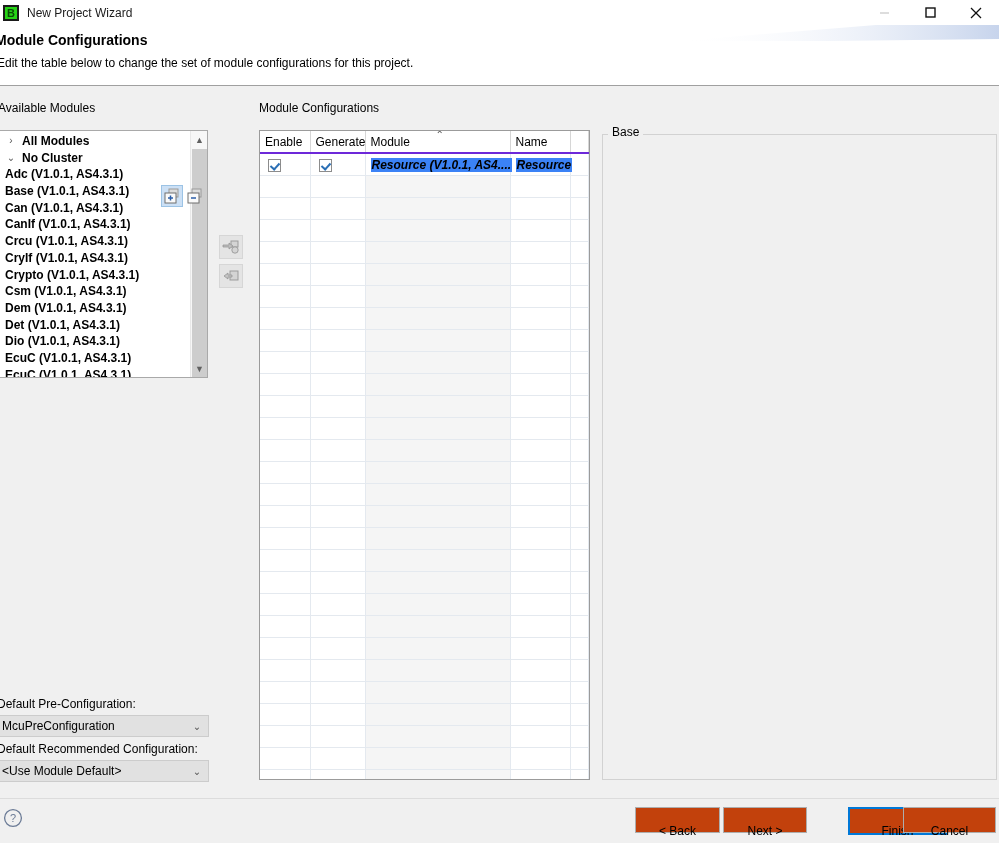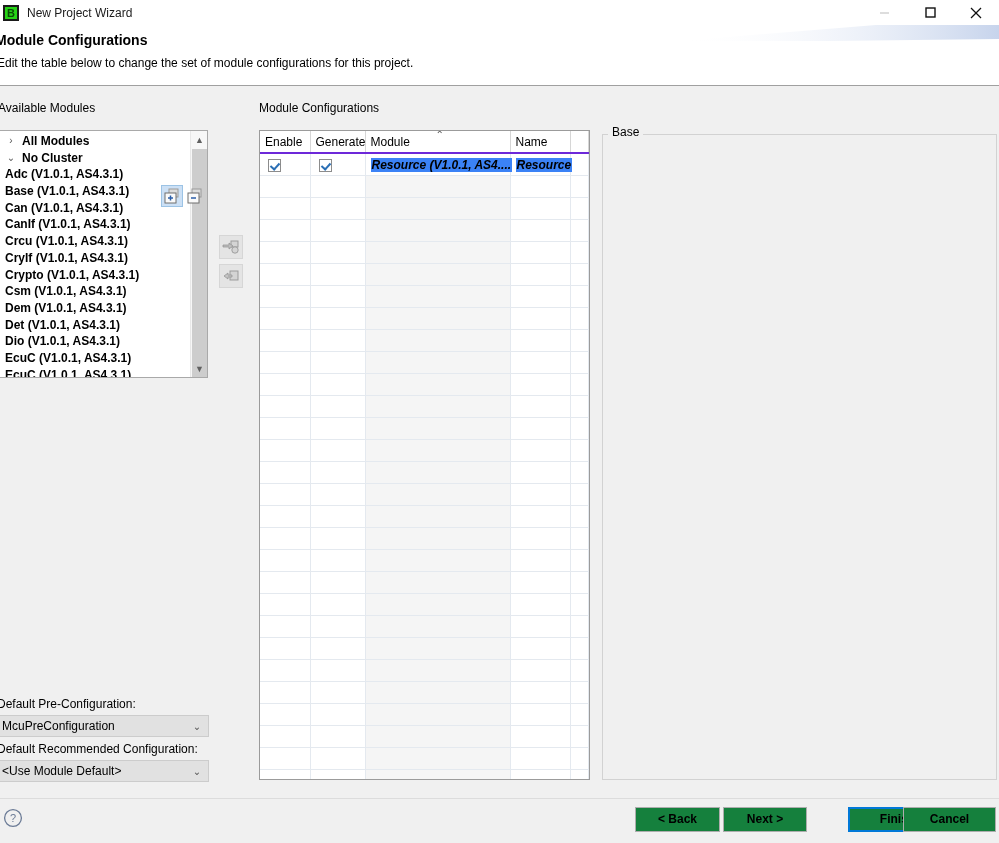--- a/index.html
+++ b/index.html
@@ -381,30 +381,29 @@
   }
   #help-button {
     position: absolute;
     left: 3px; top: 9px;
     width: 20px; height: 20px;
   }
   .btn {
     position: absolute;
     top: 8px;
     height: 25px;
-    background: #15803d;
+    background: #c2410c;
     border: 1px solid #adadad;
     box-sizing: border-box;
     font-family: "Liberation Sans", sans-serif;
     font-size: 12px;
     color: #000000;
     text-align: center;
     line-height: 23px;
-    padding: 0;
-    font-weight: bold;
+    padding: 12px;
   }
   #back-button   { left: 635px; width: 85px; }
   #next-button   { left: 723px; width: 84px; }
   #finish-button { left: 812px; width: 99px; border: 2px solid #0078d7; line-height: 21px; margin-left: 36px; }
   #cancel-button { left: 903px; width: 93px; }
 </style>
 </head>
 <body>
 
 <div class="titlebar">

